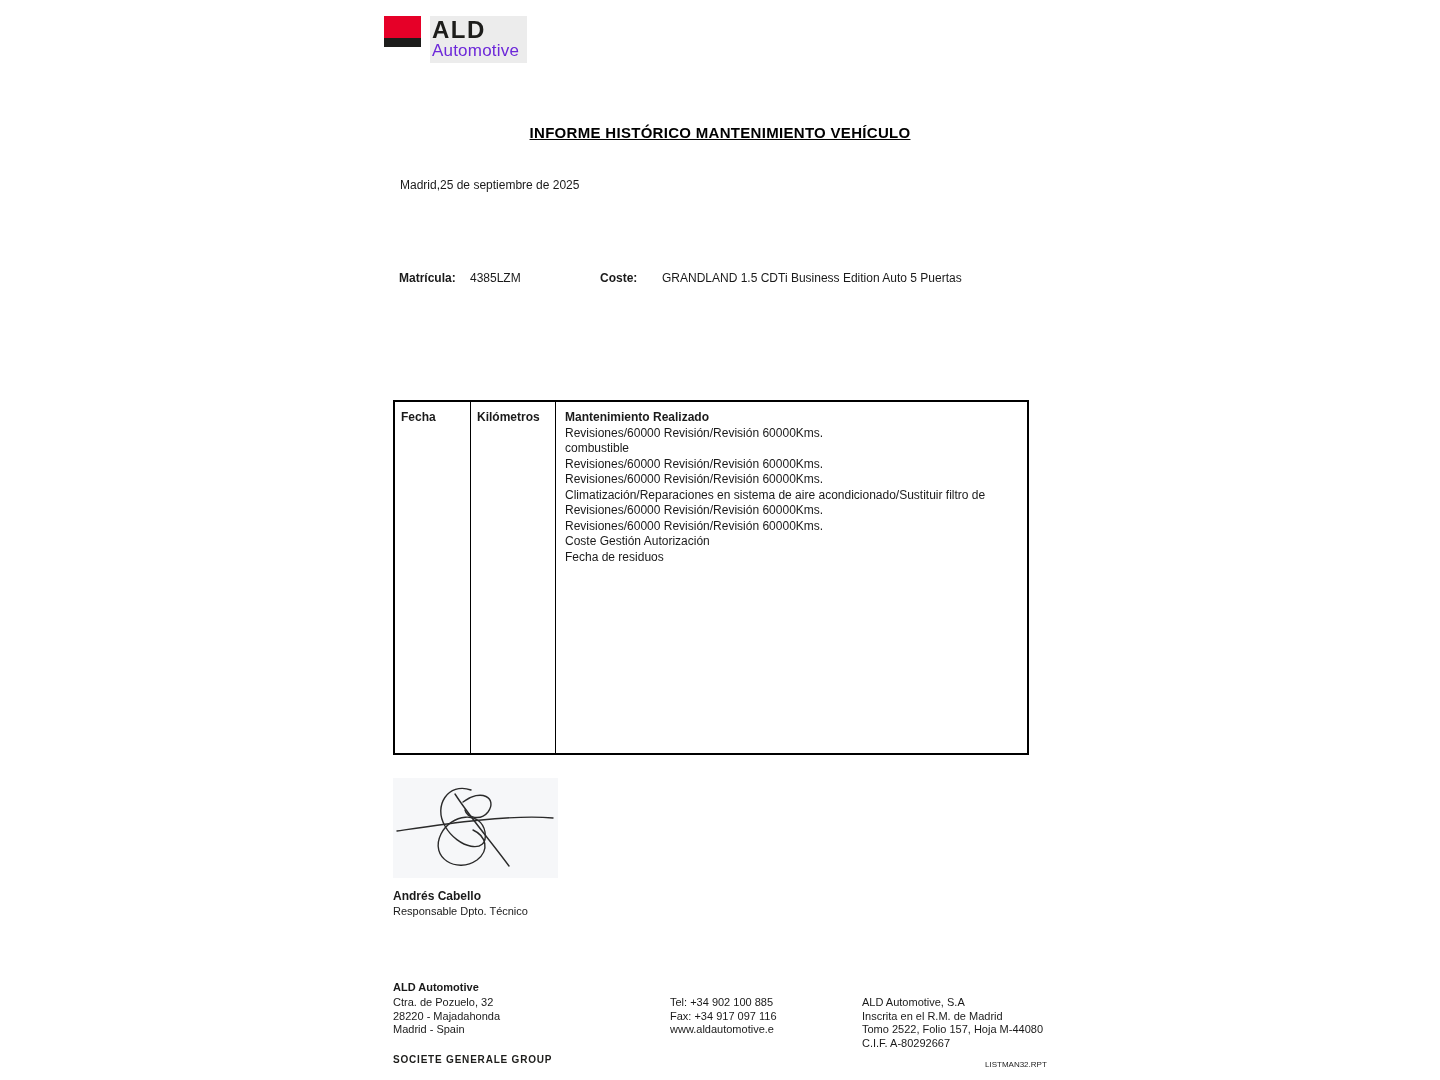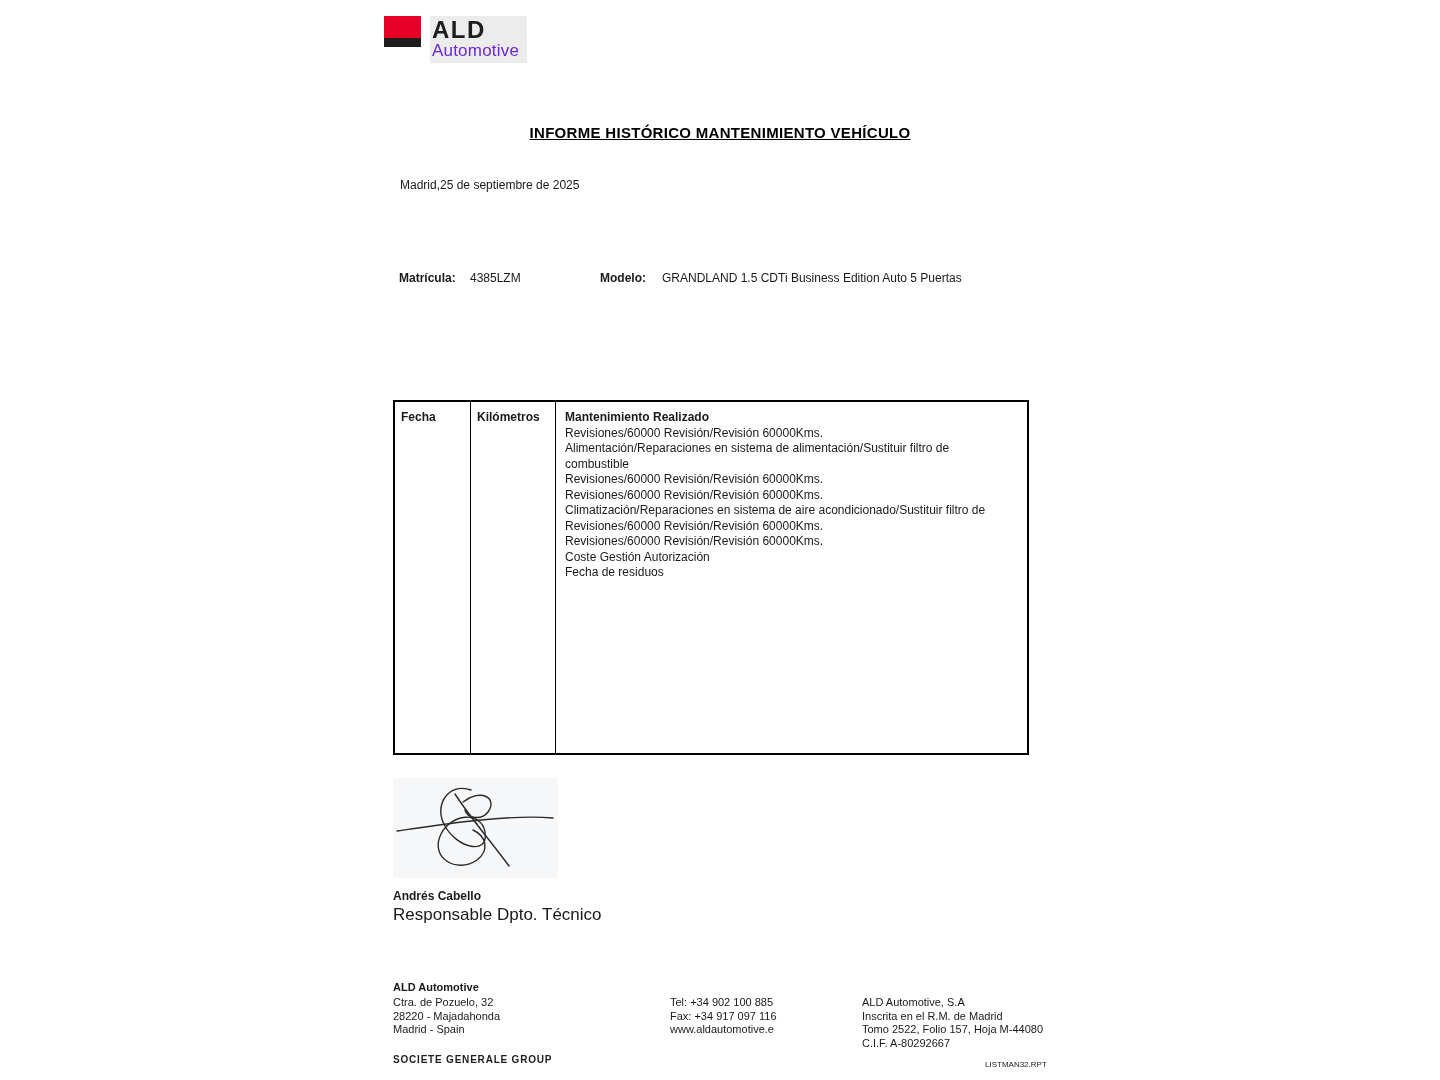--- a/index.html
+++ b/index.html
@@ -109,21 +109,21 @@
   .sig-name {
     position: absolute;
     left: 393px; top: 889px;
     font-size: 12px;
     font-weight: bold;
     text-align: center;
   }
   .sig-role {
     position: absolute;
     left: 393px; top: 905px;
-    font-size: 17px;
+    font-size: 11px;
   }
 
   
   .footer { position: absolute; left: 0; top: 0; width: 1440px; font-size: 11px; line-height: 13.5px; }
   .f-col1 { position: absolute; left: 393px; top: 981px; }
   .f-col1 .f-head { font-weight: bold; margin-bottom: 1.5px; }
   .f-col2 { position: absolute; left: 670px; top: 996px; }
   .f-col3 { position: absolute; left: 862px; top: 996px; }
   .sg-group {
     position: absolute;
@@ -157,35 +157,34 @@
     </div>
   </div>
 
   <div class="doc-title">INFORME HISTÓRICO MANTENIMIENTO VEHÍCULO</div>
 
   <div class="date-line">Madrid,25 de septiembre de 2025</div>
 
   <div class="vehicle-row">
     <span class="lbl-matricula">Matrícula:</span>
     <span class="val-matricula">4385LZM</span>
-    <span class="lbl-modelo">Modelo:</span>
+    <span class="lbl-modelo">Coste:</span>
     <span class="val-modelo">GRANDLAND 1.5 CDTi Business Edition Auto 5 Puertas</span>
   </div>
 
   <div class="history-table">
     <div class="col col-fecha">
       <div class="col-header">Fecha</div>
     </div>
     <div class="col col-kms">
       <div class="col-header">Kilómetros</div>
     </div>
     <div class="col col-mant">
       <div class="col-header">Mantenimiento Realizado</div>
       <div class="mant-line">Revisiones/60000 Revisión/Revisión 60000Kms.</div>
-      <div class="mant-line">Alimentación/Reparaciones en sistema de alimentación/Sustituir filtro de</div>
       <div class="mant-line">combustible</div>
       <div class="mant-line">Revisiones/60000 Revisión/Revisión 60000Kms.</div>
       <div class="mant-line">Revisiones/60000 Revisión/Revisión 60000Kms.</div>
       <div class="mant-line">Climatización/Reparaciones en sistema de aire acondicionado/Sustituir filtro de</div>
       <div class="mant-line">Revisiones/60000 Revisión/Revisión 60000Kms.</div>
       <div class="mant-line">Revisiones/60000 Revisión/Revisión 60000Kms.</div>
       <div class="mant-line">Coste Gestión Autorización</div>
       <div class="mant-line">Fecha de residuos</div>
     </div>
   </div>

